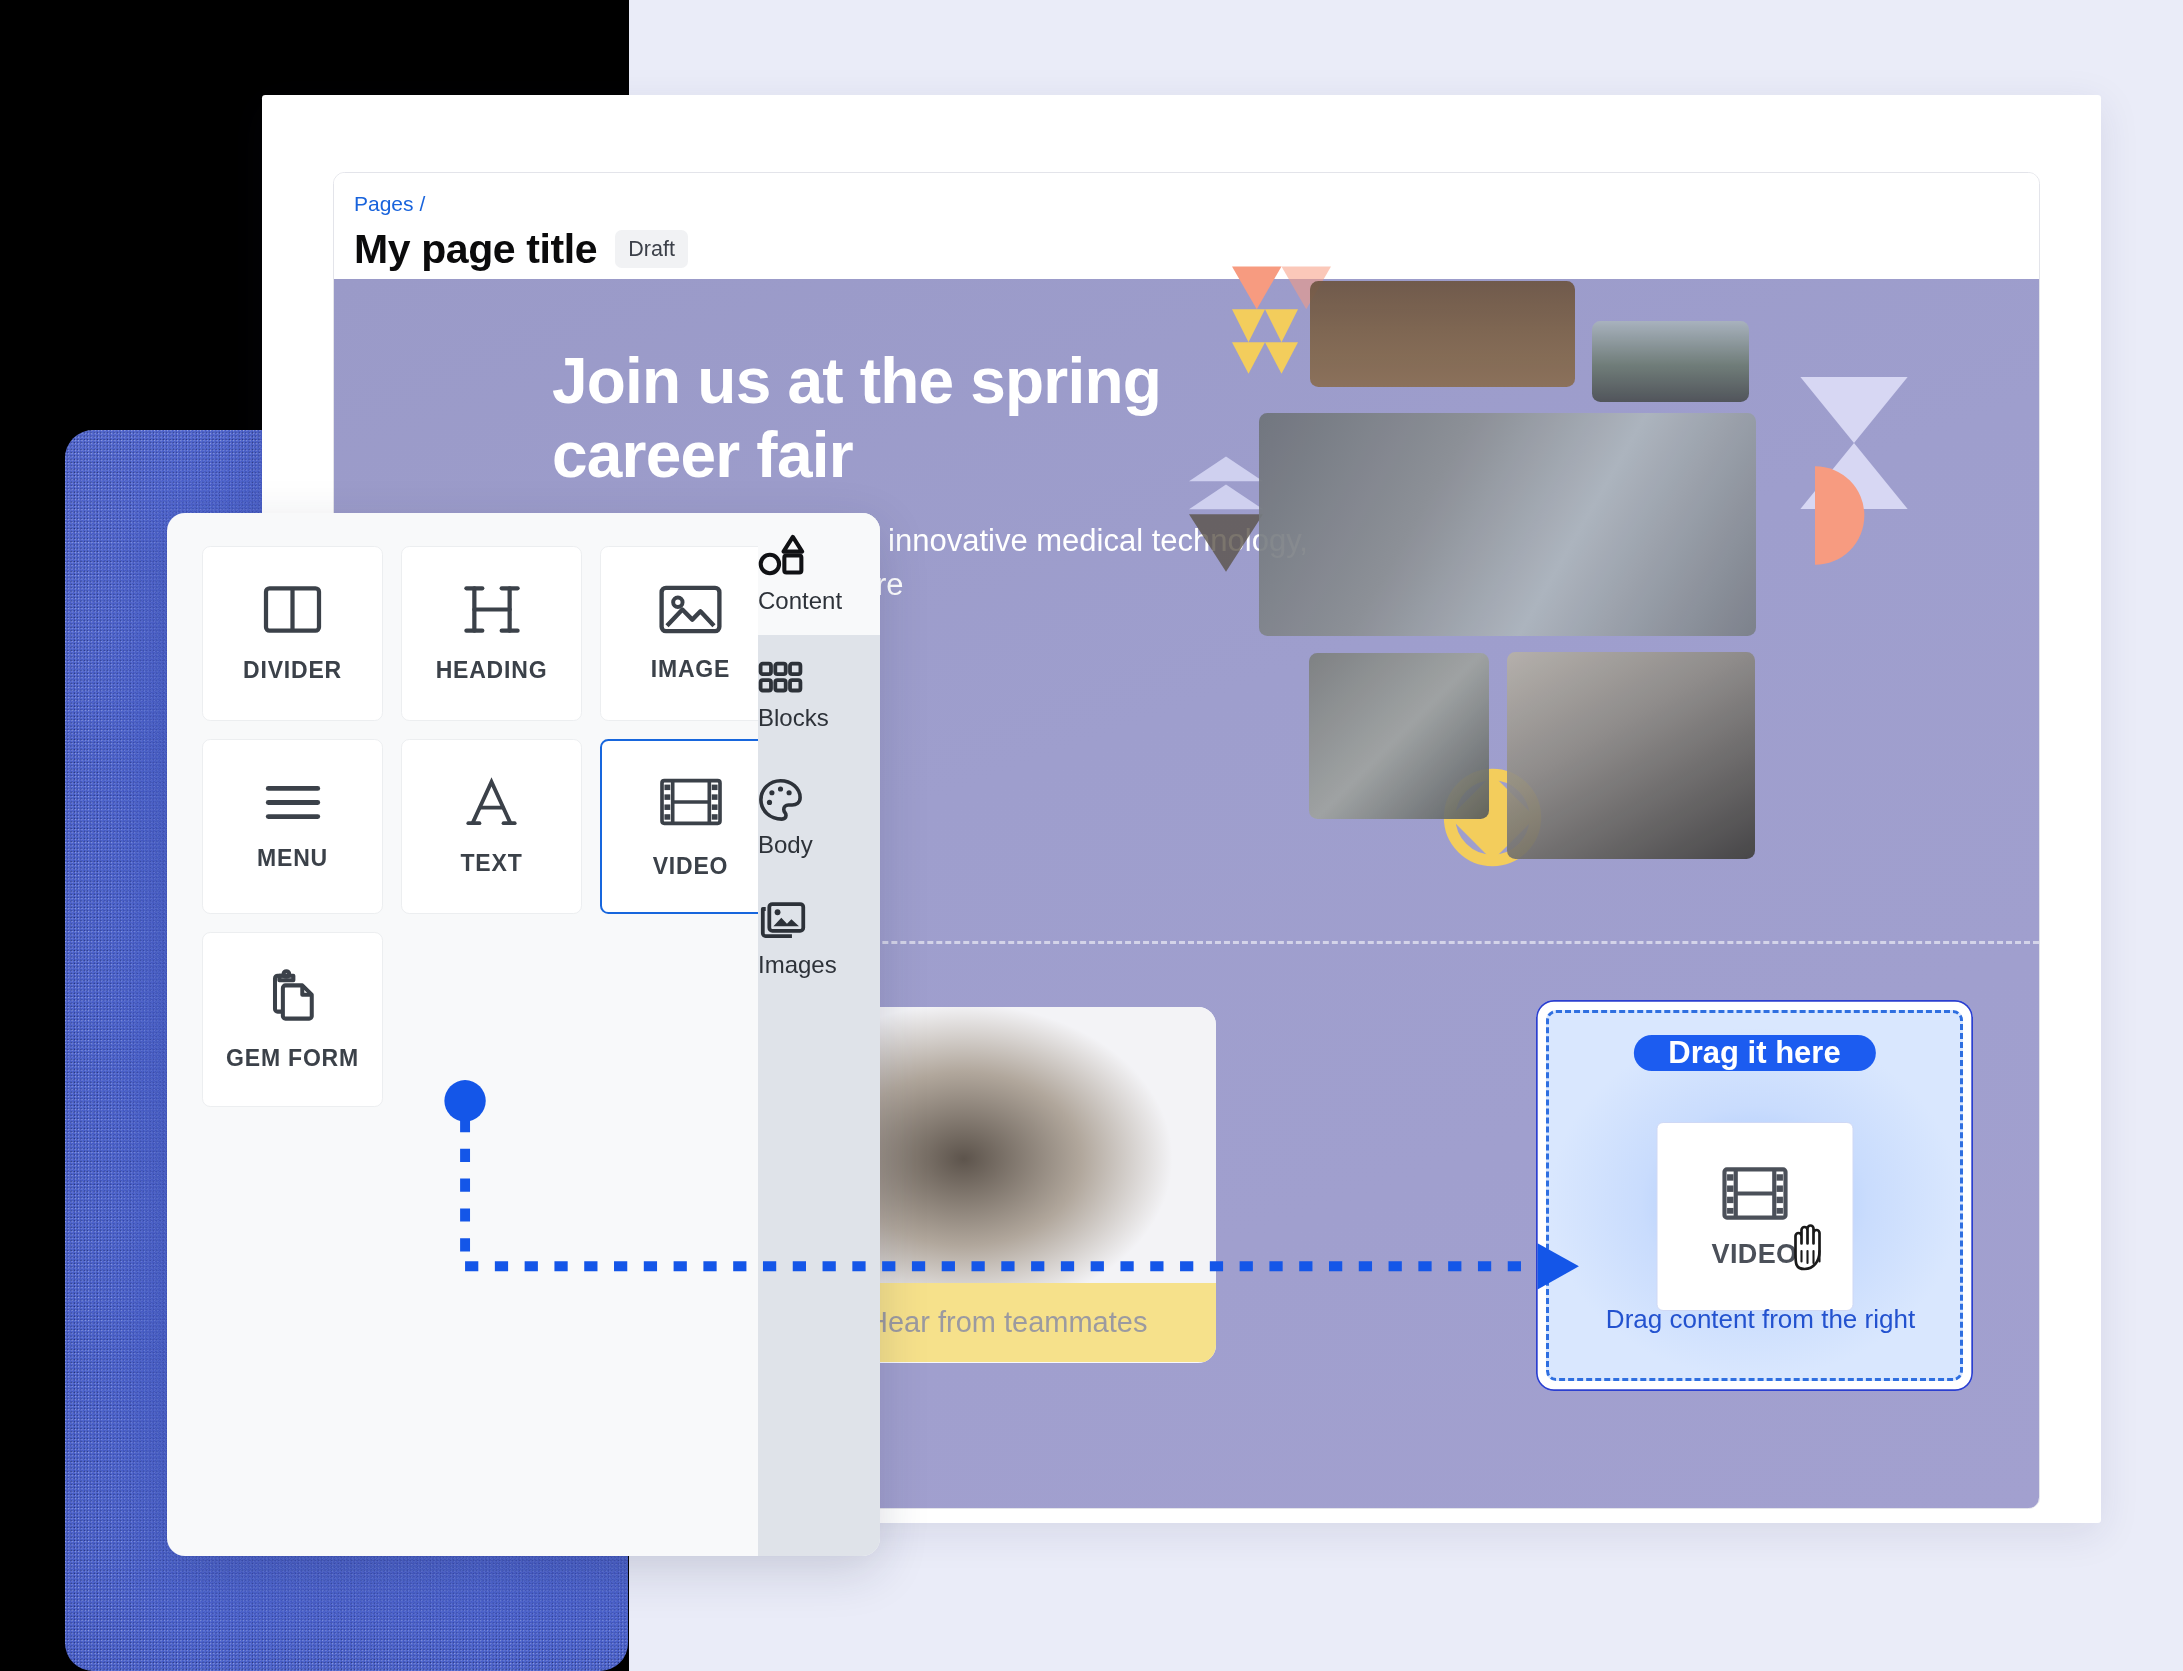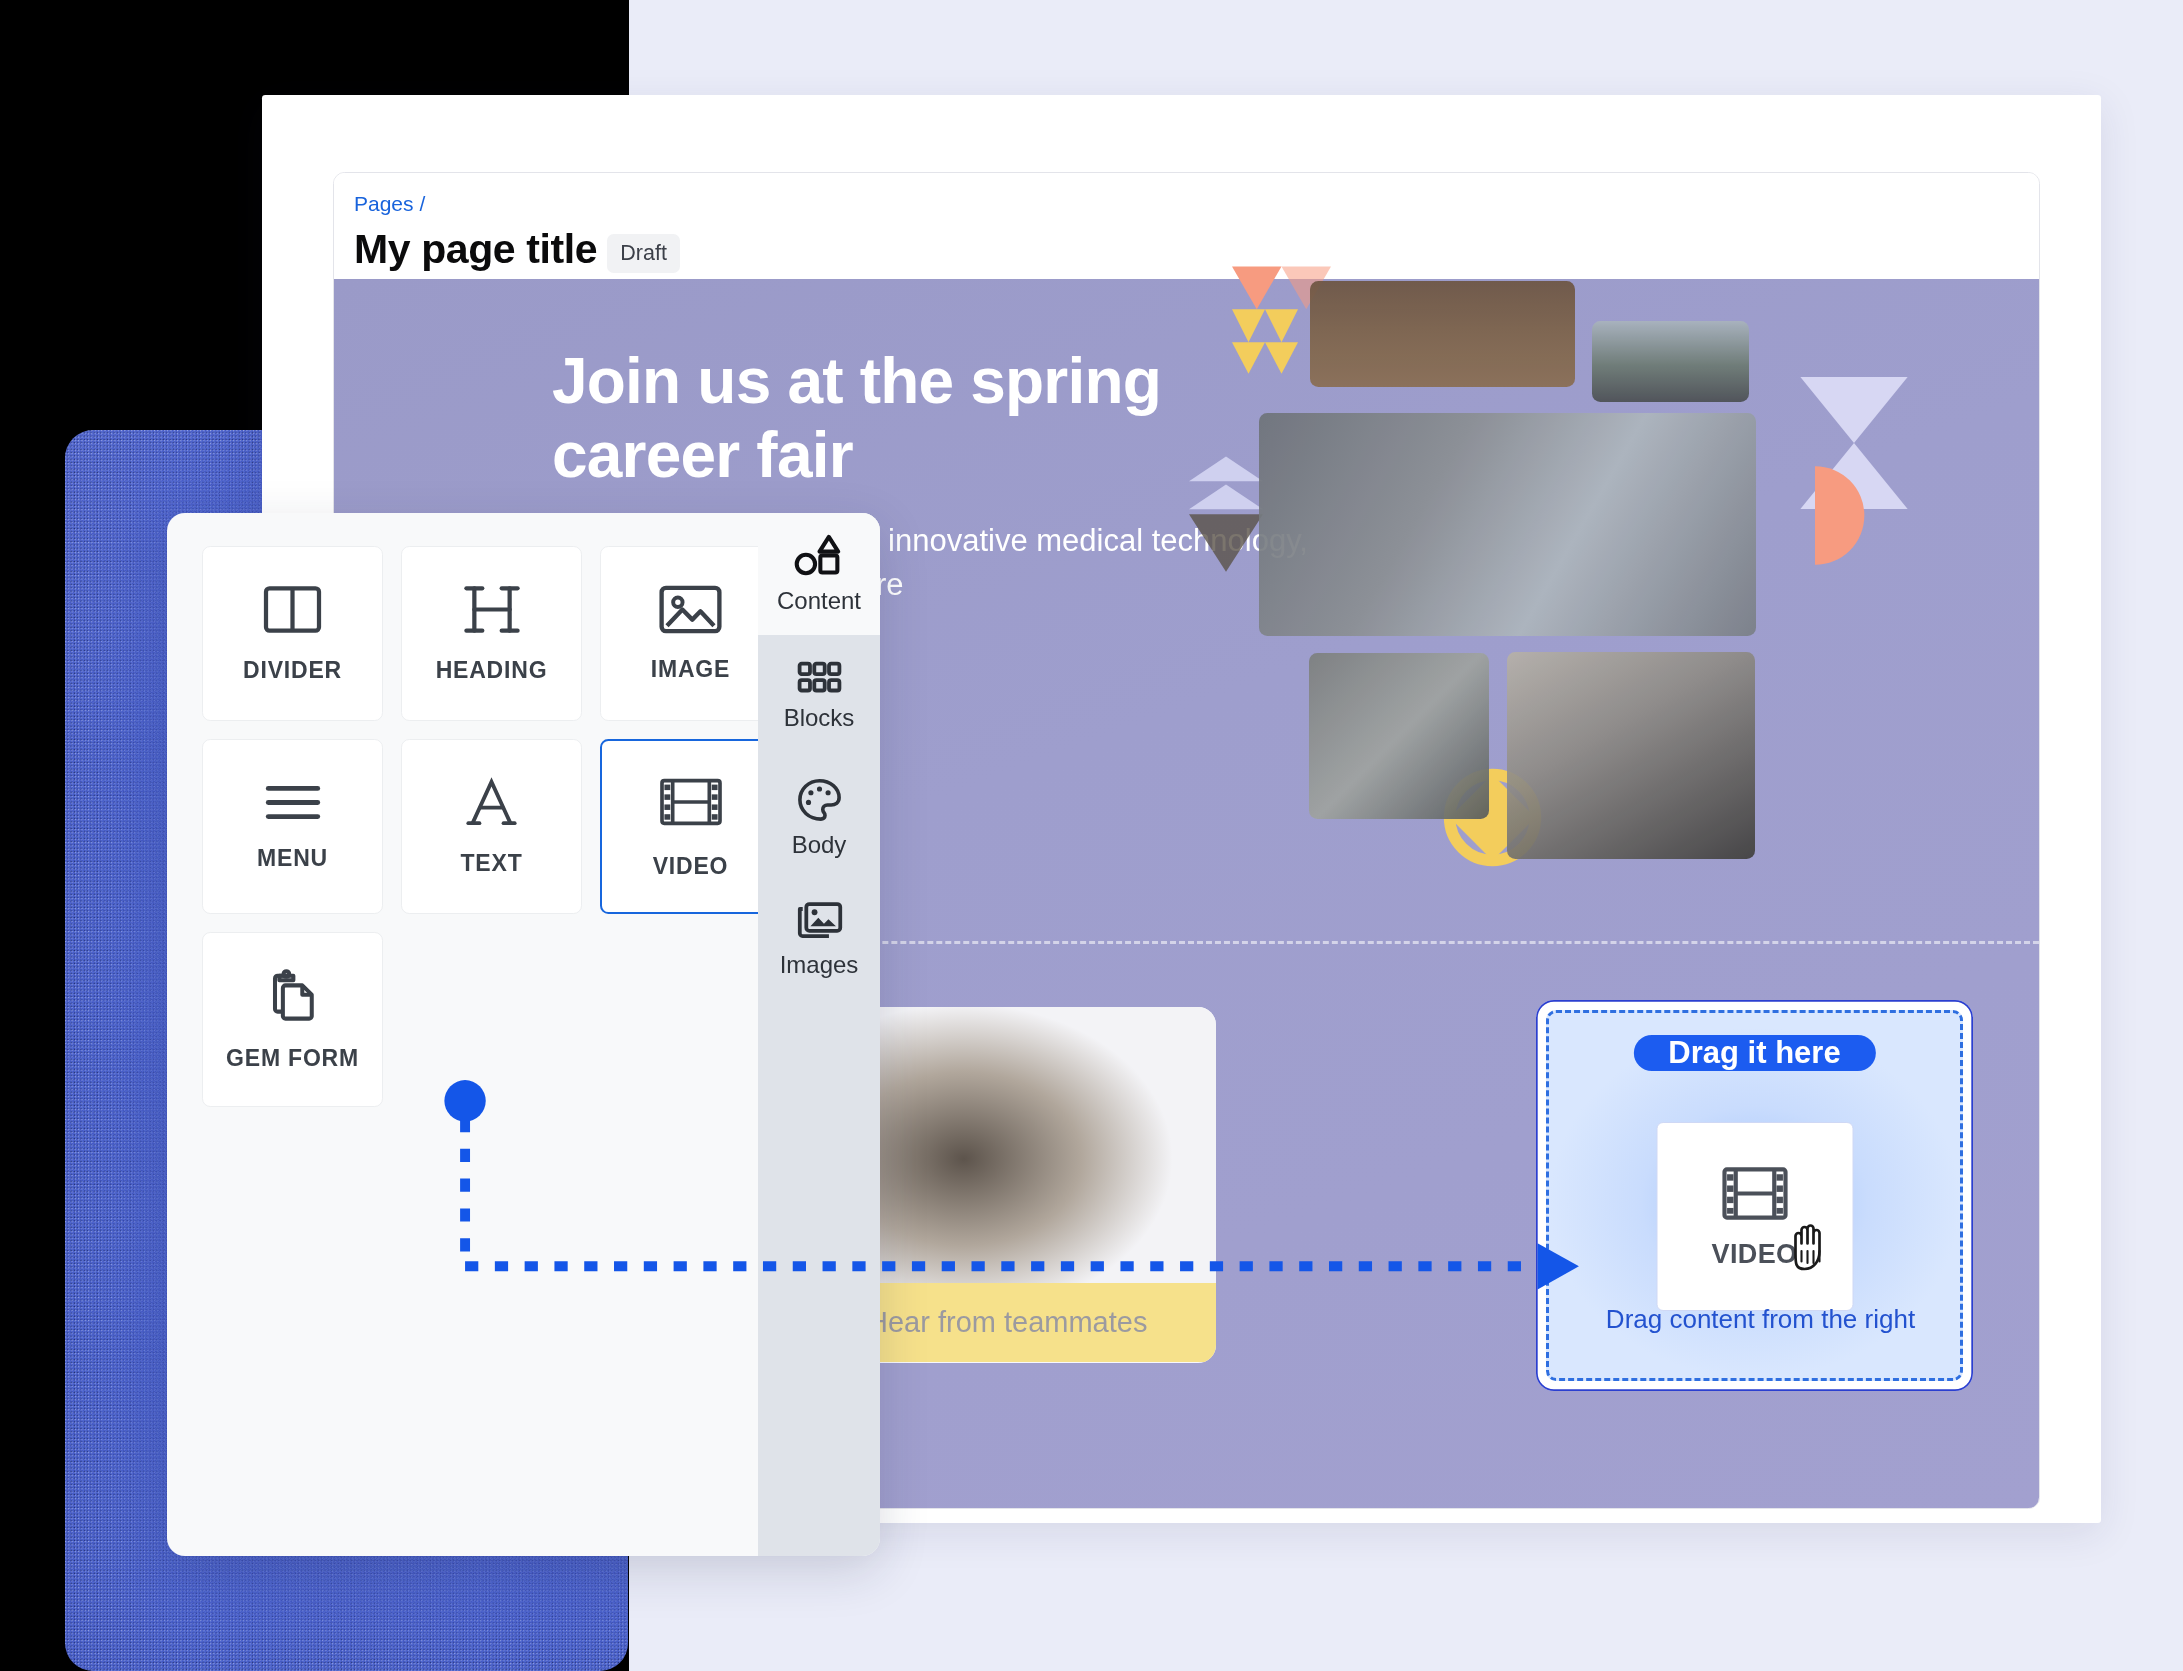--- a/index.html
+++ b/index.html
@@ -54,21 +54,21 @@
     position:absolute; left:262px; top:95px; width:1839px; height:1428px;
     background:#fff; border-radius: 3.3px;
     box-shadow: 0 10px 40px rgba(40,44,90,.10);
   }
   .editor-frame{
     position:absolute; left:333px; top:172px; width:1707px; height:1337px;
     background:#fff; border:0.8px solid #e3e4ea; border-radius:11.6px; overflow:hidden;
   }
   .editor-head{ height:106px; padding:20px 0 0 20px; background:#fff; }
   .crumb{ color:#1863dc; font-size:21px; line-height:1; margin-bottom:11.6px; font-weight:400;}
-  .title-row{ display:flex; align-items:flex-end; gap:10px; }
+  .title-row{ display:flex; align-items:center; gap:18px; }
   .page-title{ font-size:41px; font-weight:700; color:#0b0b0c; letter-spacing:-0.4px;}
   .badge{ background:#f1f2f4; color:#3c4049; font-size:21.5px; padding:6.6px 13.2px; border-radius:6.6px;}
 
   
   .hero{
     position:relative; height:1232px;
     background: linear-gradient(160deg,#9a9ac8 0%, #9e9ecd 40%, #a2a0cf 100%);
   }
   .hero-title{
     position:absolute; left:218px; top:65px; width:811px; color:#fff;
@@ -144,21 +144,21 @@
     background:#fff; border:0.8px solid #eceef0; border-radius:8.3px; height:175px;
     display:flex; flex-direction:column; align-items:center; justify-content:center; gap:21.5px;
   }
   .tile.sel{ border:2.5px solid #1766dd; }
   .tile .tl{ font-size:23px; font-weight:700; color:#3b4149; letter-spacing:0.8px;}
 
   .railway{
     position:absolute; right:0; top:0; width:122px; height:100%;
     background:#dfe3e9;
   }
-  .rail-item{ height:122px; display:flex; flex-direction:column; align-items:center; justify-content:center; gap:10px;}
+  .rail-item{ height:122px; display:flex; flex-direction:column; align-items:flex-start; justify-content:center; gap:10px;}
   .rail-item.active{ background:#f8f9fa; }
   .rail-item .rl{ font-size:24px; color:#2d3239;}
 
   
   .drag-path{ position:absolute; left:0; top:0; width:2183px; height:1672px; pointer-events:none;}
 
   svg{ display:block; }
 </style>
 </head>
 <body>

